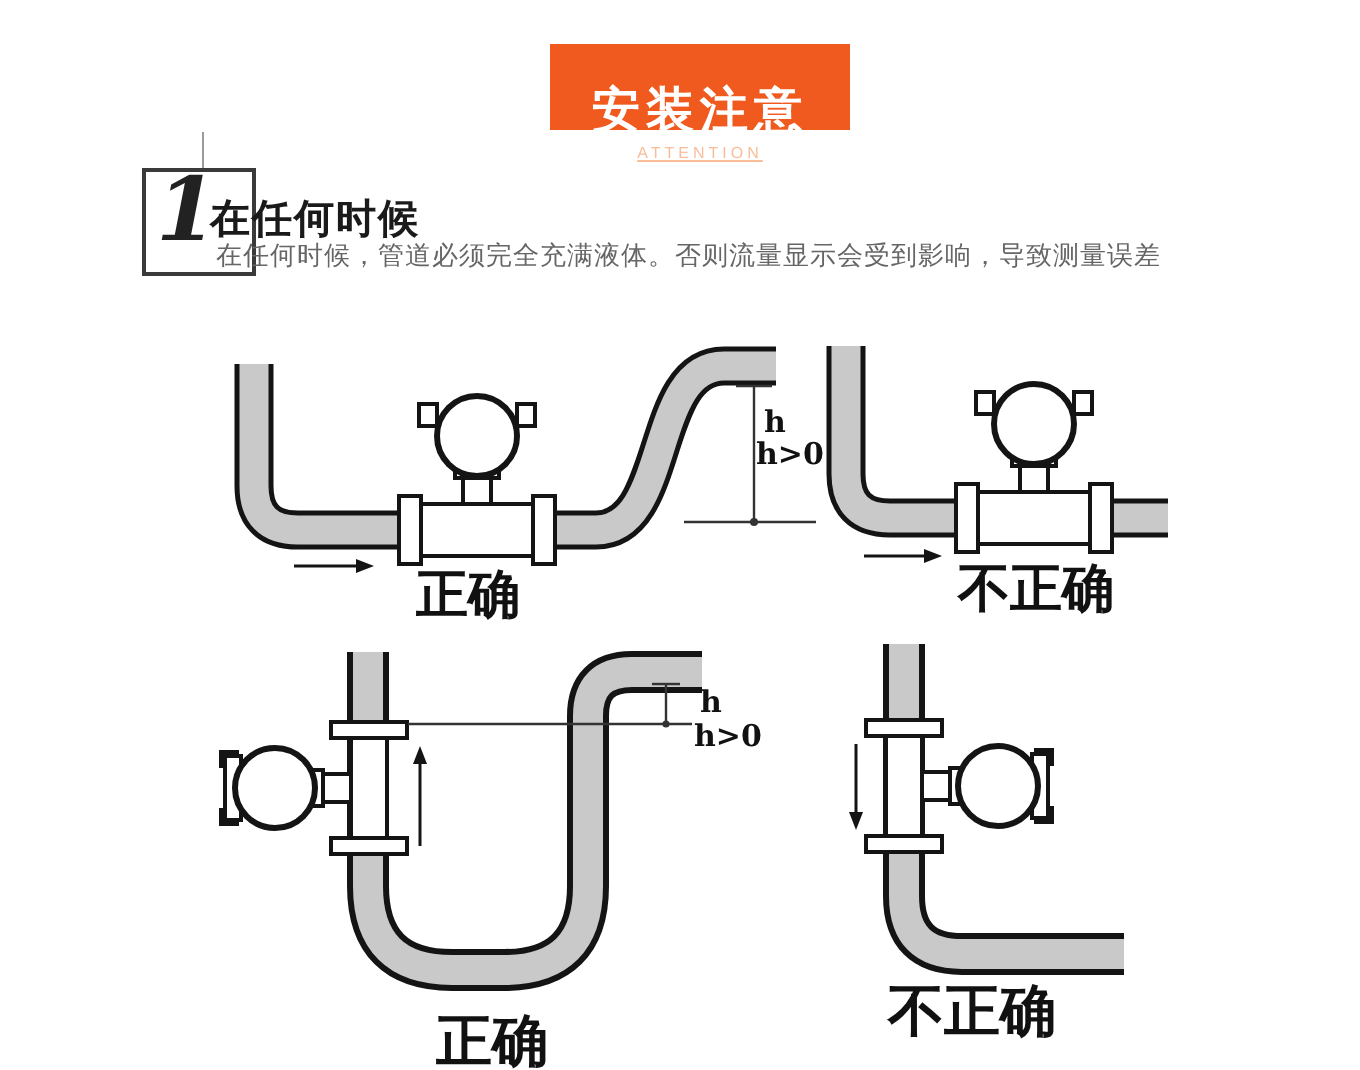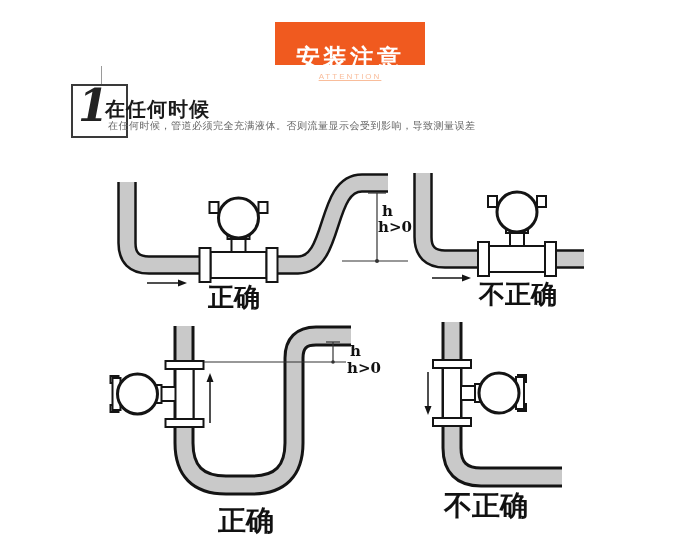--- a/index.html
+++ b/index.html
@@ -9,21 +9,21 @@
     overflow:hidden;
   }
   
   .banner{
     position:absolute;left:275px;top:22px;width:150px;height:43px;
     background:#f05a1f;color:#fff;text-align:center;
     display:flex;flex-direction:column;justify-content:center;align-items:center;
   }
   .banner-title{
     font-size:24px;font-weight:bold;letter-spacing:3px;line-height:26px;
-    font-family:Liberation Sans, sans-serif;
+    font-family:Liberation Mono, monospace;
     margin-top:38px;
   }
   .banner-sub{
     font-size:8px;letter-spacing:2px;color:#f9bd9b;margin-top:1px;
     font-family:"Liberation Sans",sans-serif;
     text-decoration:underline;
   }
   
   .num-box{
     position:absolute;left:71px;top:84px;width:53px;height:50px;
@@ -35,21 +35,21 @@
   .num-one{
     position:absolute;left:78px;top:82px;font-size:44px;line-height:48px;
     font-style:italic;font-weight:bold;color:#222;
     font-family:"DejaVu Serif","Liberation Serif",serif;
   }
   .sec-heading{
     position:absolute;left:105px;top:96px;font-size:20px;font-weight:bold;color:#1a1a1a;
     letter-spacing:1px;
   }
   .sec-desc{
-    position:absolute;left:108px;top:119px;width:540px;font-size:10px;color:#666;
+    position:absolute;left:108px;top:119px;width:540px;font-size:13px;color:#666;
     letter-spacing:0.5px;
   }
   
   .diagram-svg{position:absolute;left:0;top:145px;}
   .pipe-outer{fill:none;stroke:#141414;stroke-width:19.5px;}
   .pipe-inner{fill:none;stroke:#c9c9c9;stroke-width:14.5px;}
   .pipe-outer-b{fill:none;stroke:#141414;stroke-width:21px;}
   .pipe-inner-b{fill:none;stroke:#c9c9c9;stroke-width:15px;}
   .meter-part{fill:#ffffff;stroke:#141414;stroke-width:2px;}
   .meter-head{fill:#ffffff;stroke:#141414;stroke-width:3px;}

